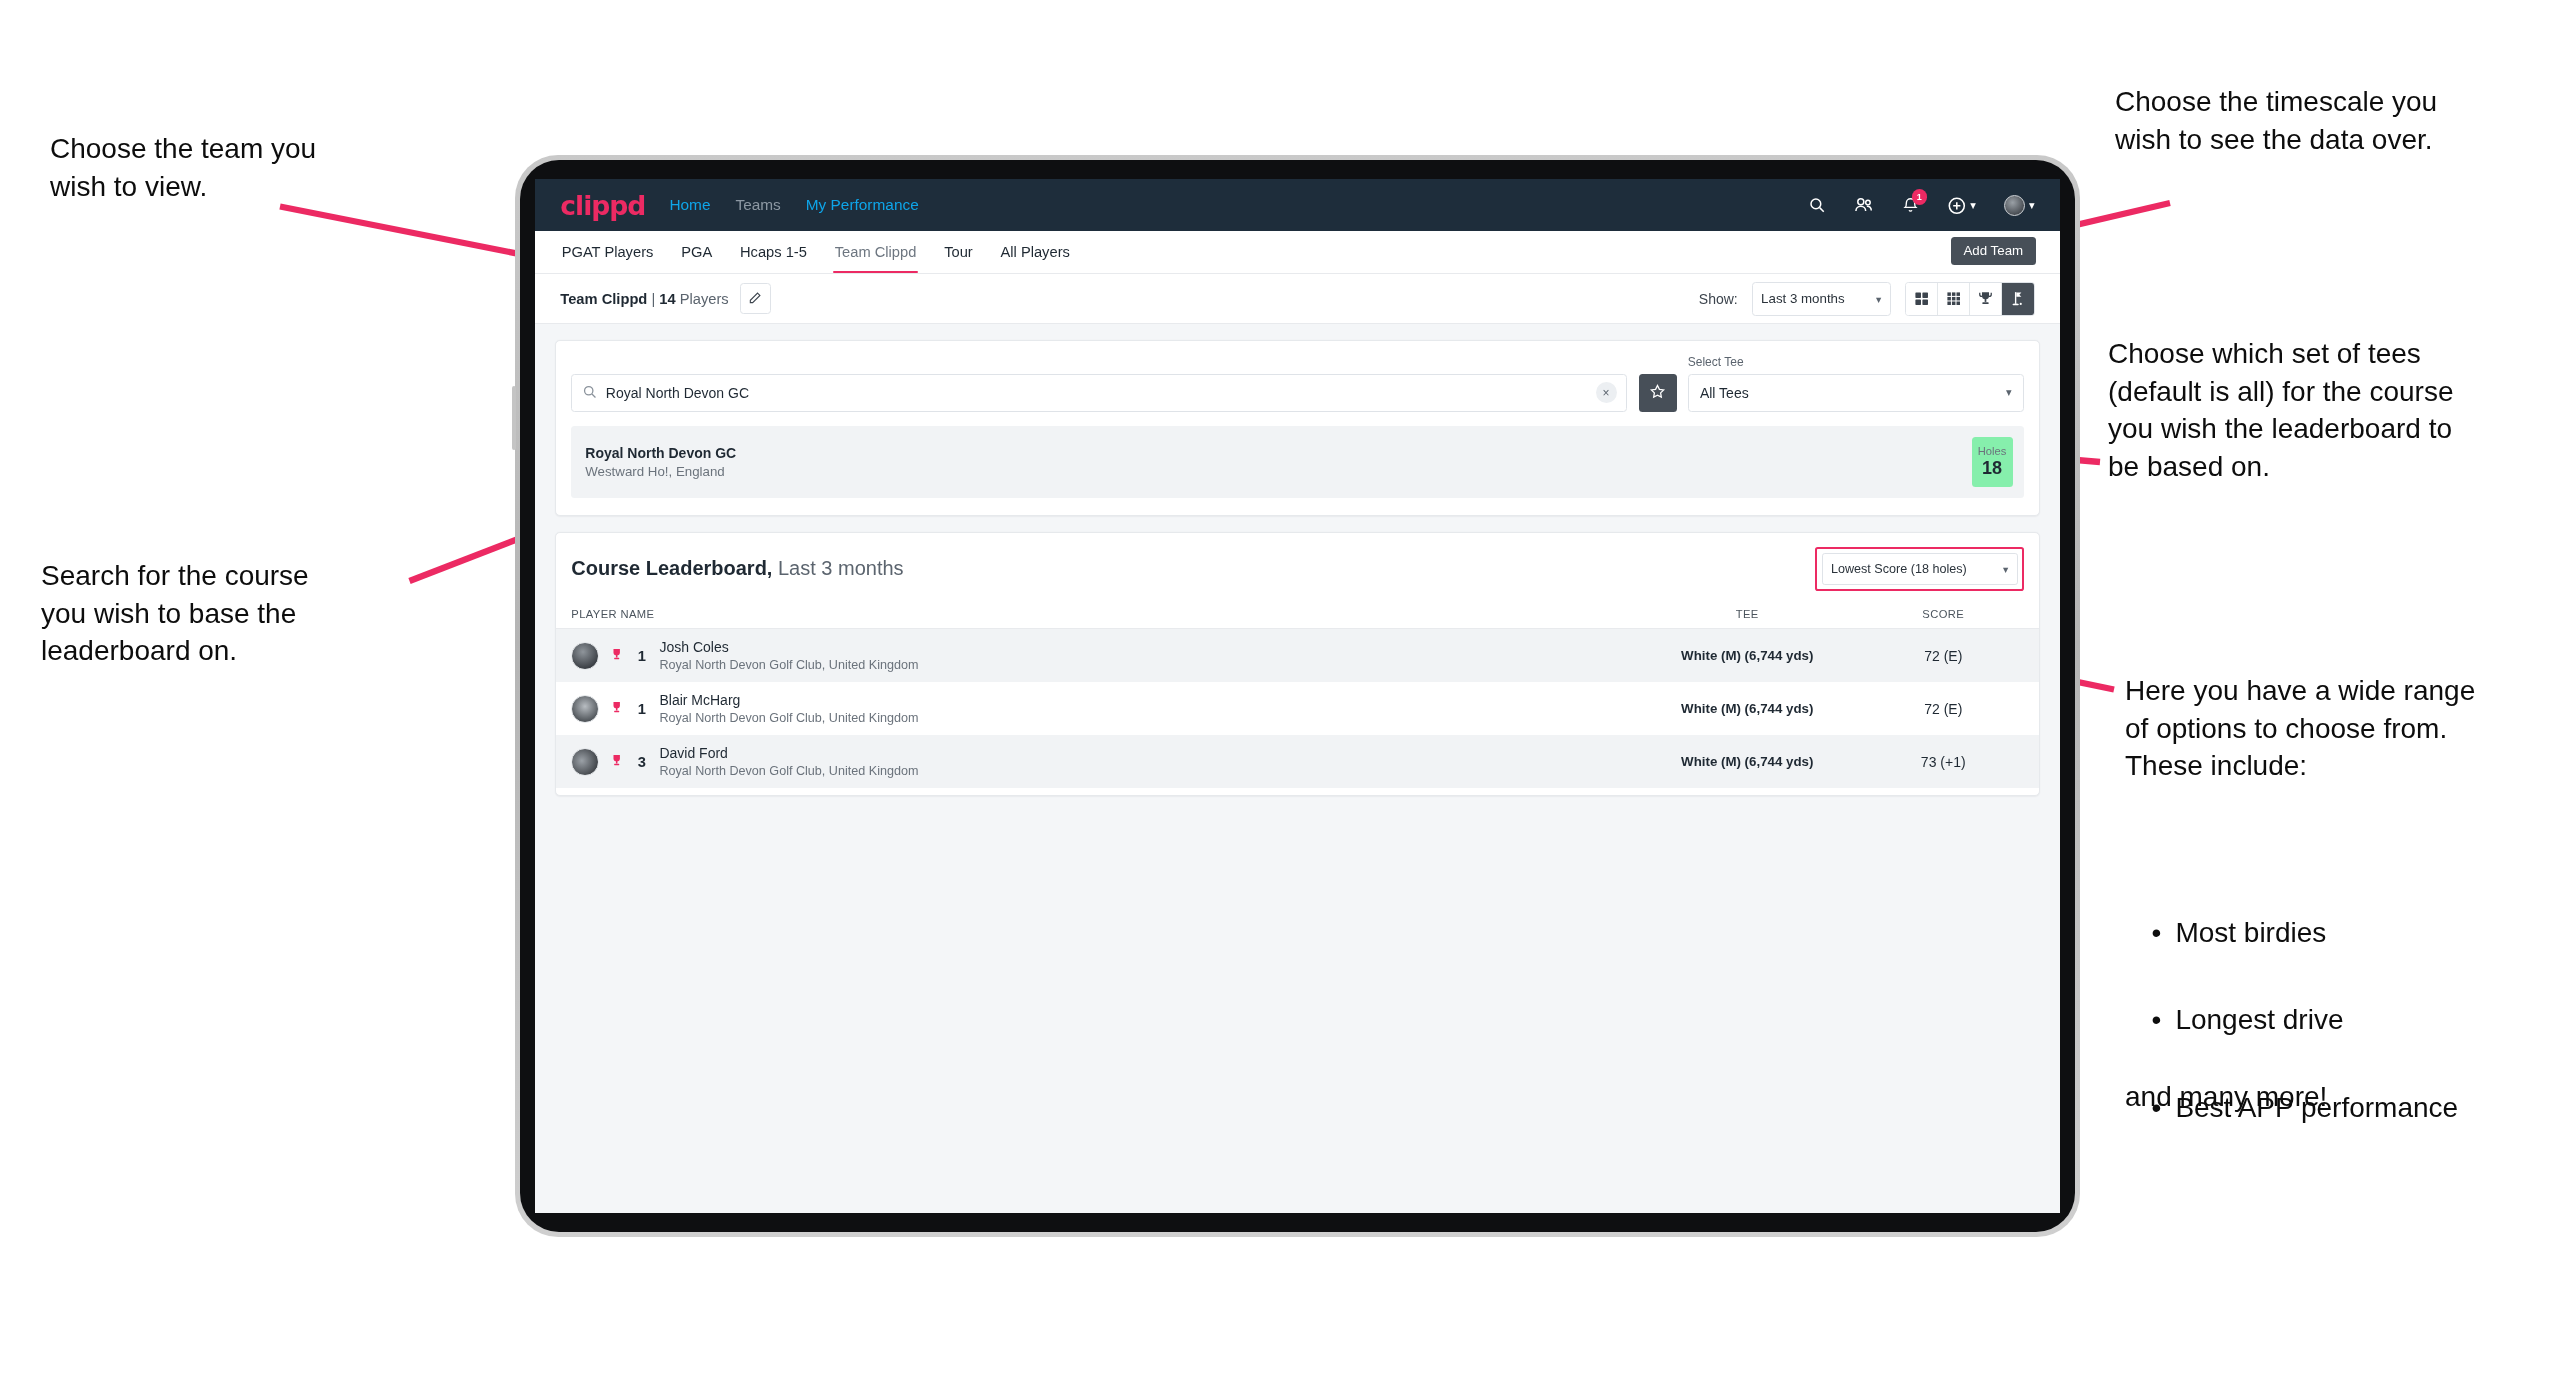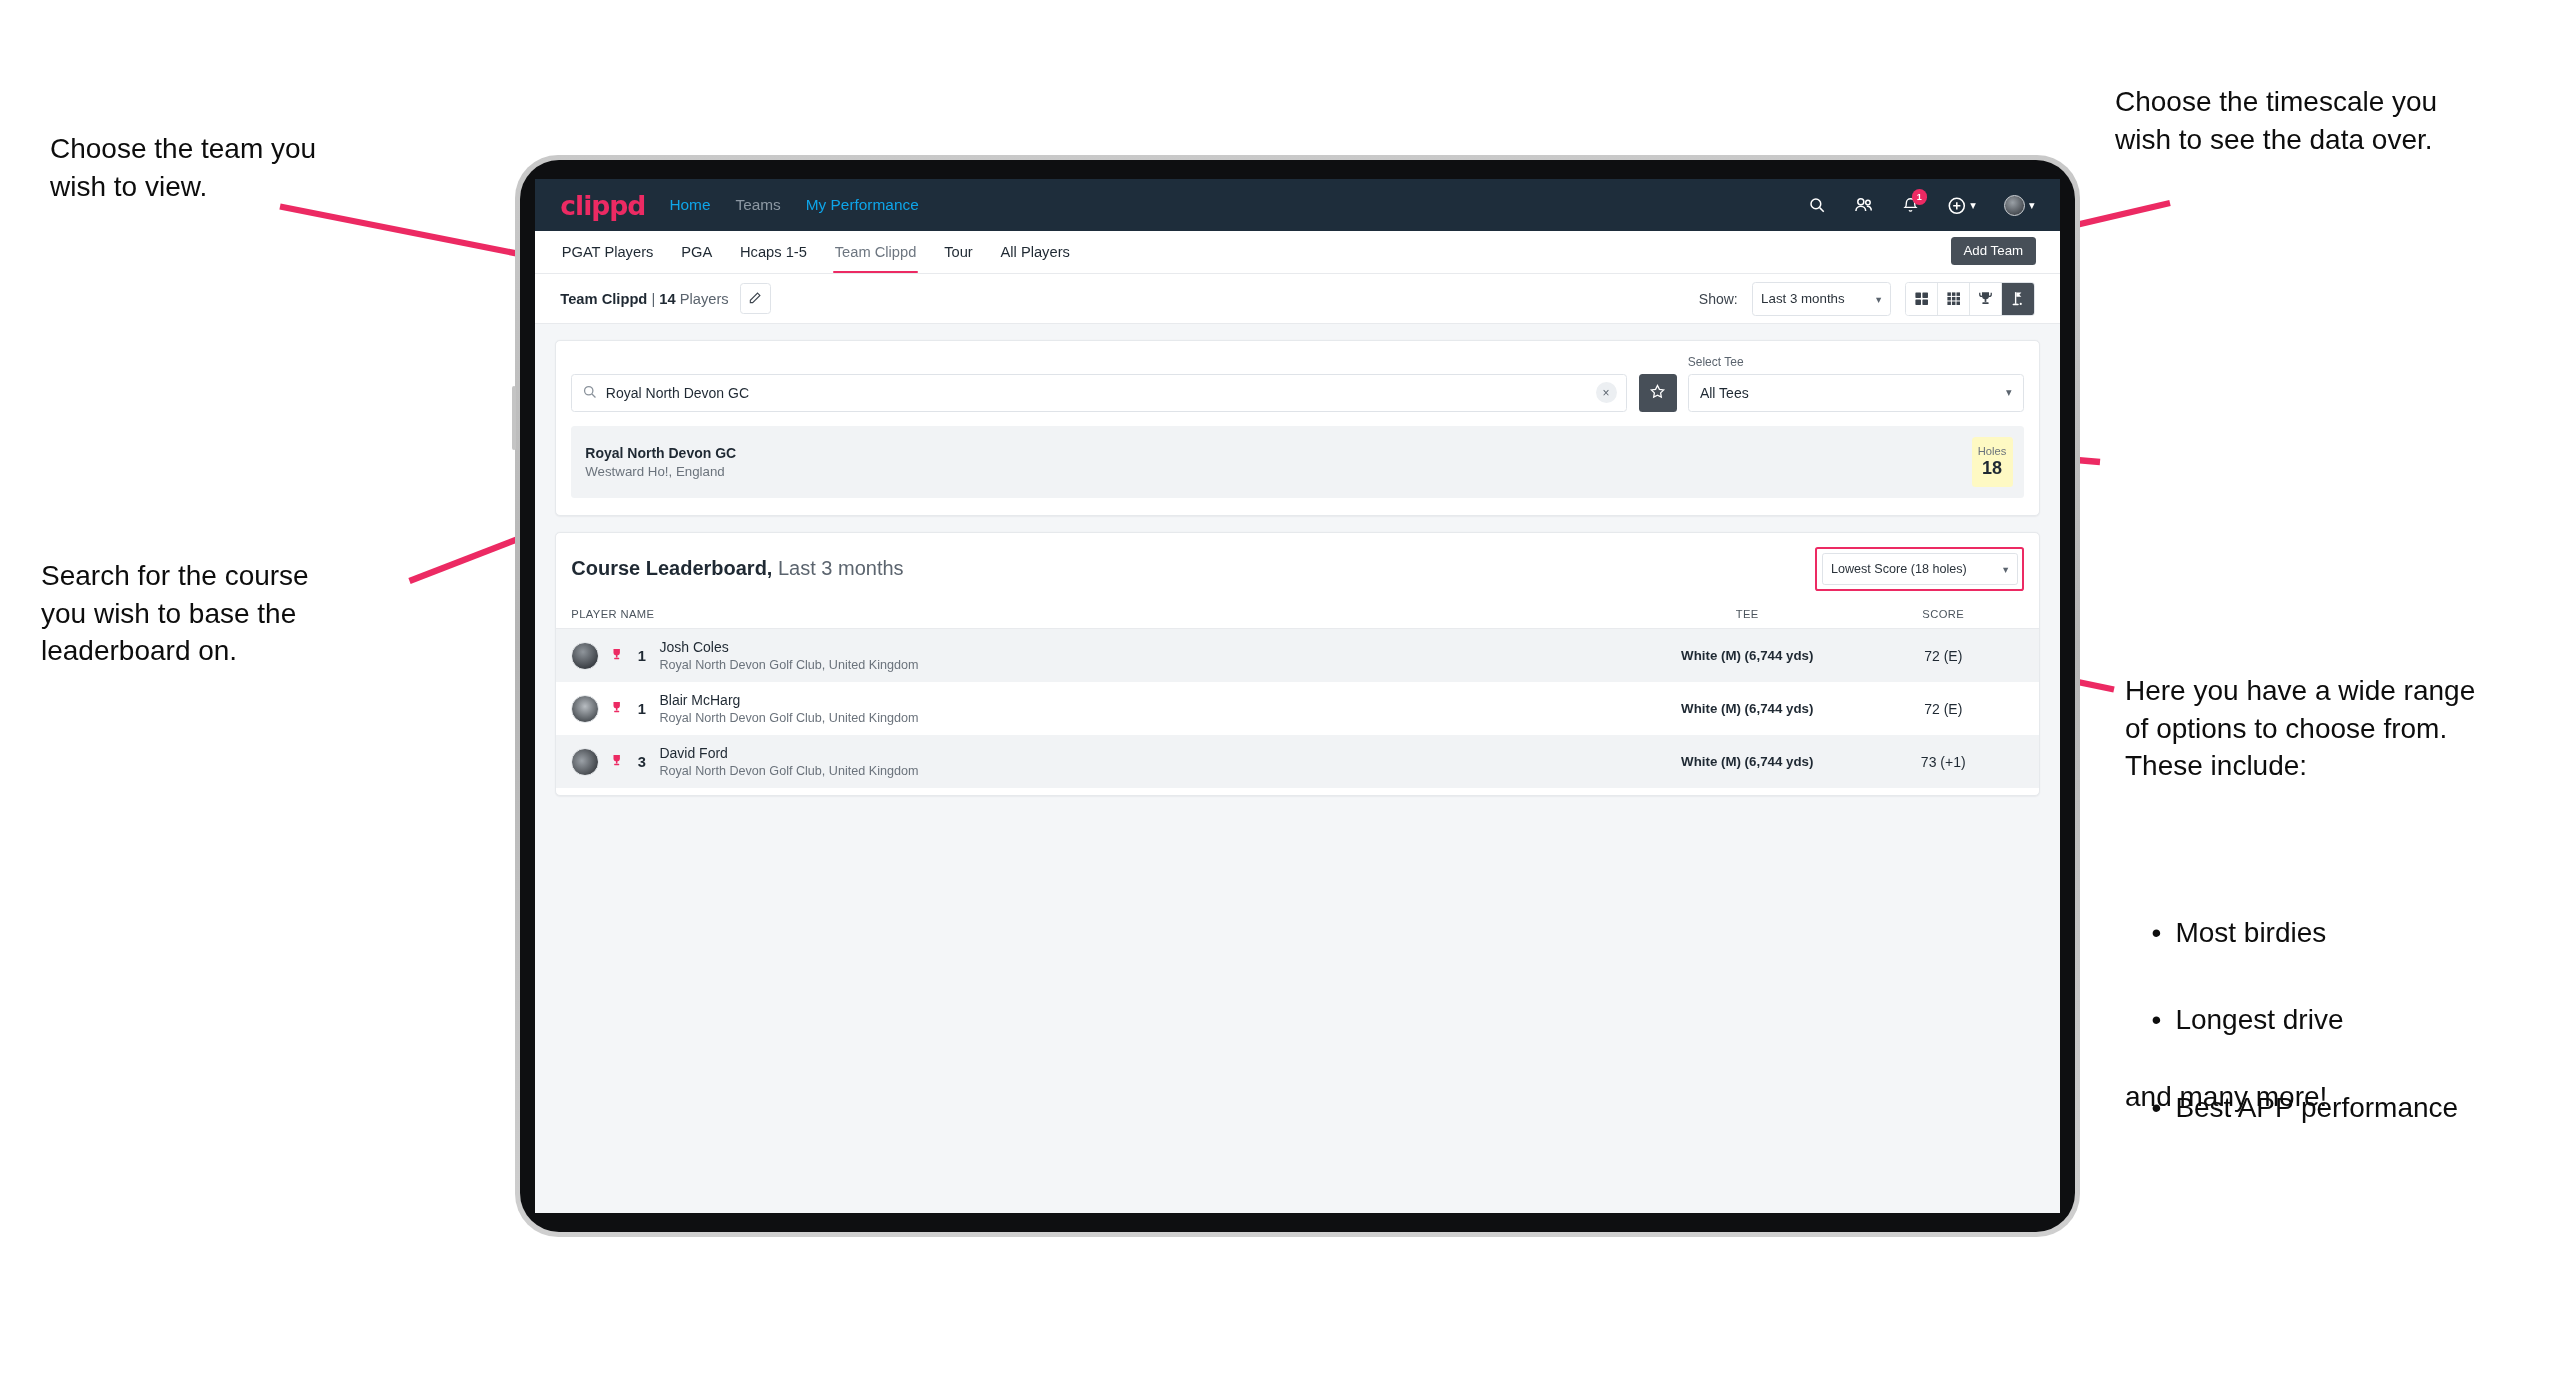--- a/index.html
+++ b/index.html
@@ -166,21 +166,21 @@
   .teesel .chev { margin-left:auto;color:#5b646e;font-size:11.2px; }
 
   .course-row {
     margin-top:14px; background:#f1f3f5; border-radius:3.5px;
     display:flex;align-items:center; padding:11.2px 11.2px 11.2px 14px;
     min-height:62px;
   }
   .course-name { font-size:14px;font-weight:700;color:#1f2933; }
   .course-loc { font-size:13.3px;color:#6b737c;margin-top:3.5px; }
   .holes-box {
-    margin-left:auto;background:#fef9c3;border-radius:3.5px;
+    margin-left:auto;background:#86efac;border-radius:3.5px;
     width:41px;height:50px;display:flex;flex-direction:column;
     align-items:center;justify-content:center;
   }
   .holes-label { font-size:11.2px;color:#6b737c; }
   .holes-val { font-size:18px;font-weight:700;color:#1f2933;margin-top:1.4px; }
 
   
   .card.lb { margin-top:15.4px; padding: 0 0 7px; }
   .lb-head {
     display:flex;align-items:center;padding:14px 15.4px 12.6px;
@@ -235,20 +235,24 @@
   <div class="anno" style="left:50px; top:130px; width:392px;">Choose the team you
 wish to view.</div>
 
   <div class="anno" style="left:2115px; top:83px; width:434px;">Choose the timescale you
 wish to see the data over.</div>
 
   <div class="anno" style="left:41px; top:557px; width:392px;">Search for the course
 you wish to base the
 leaderboard on.</div>
 
+  <div class="anno" style="left:2108px; top:335px; width:462px;">Choose which set of tees
+(default is all) for the course
+you wish the leaderboard to
+be based on.</div>
 
   <div class="anno" style="left:2125px; top:672px; width:448px;">Here you have a wide range
 of options to choose from.
 These include:</div>
 
   <div class="anno bullets" style="left:2125px; top:876px; width:448px;">
     <div class="bullet-row">
       <span class="bullet-dot">•</span>
       <span>Most birdies</span>
     </div>

